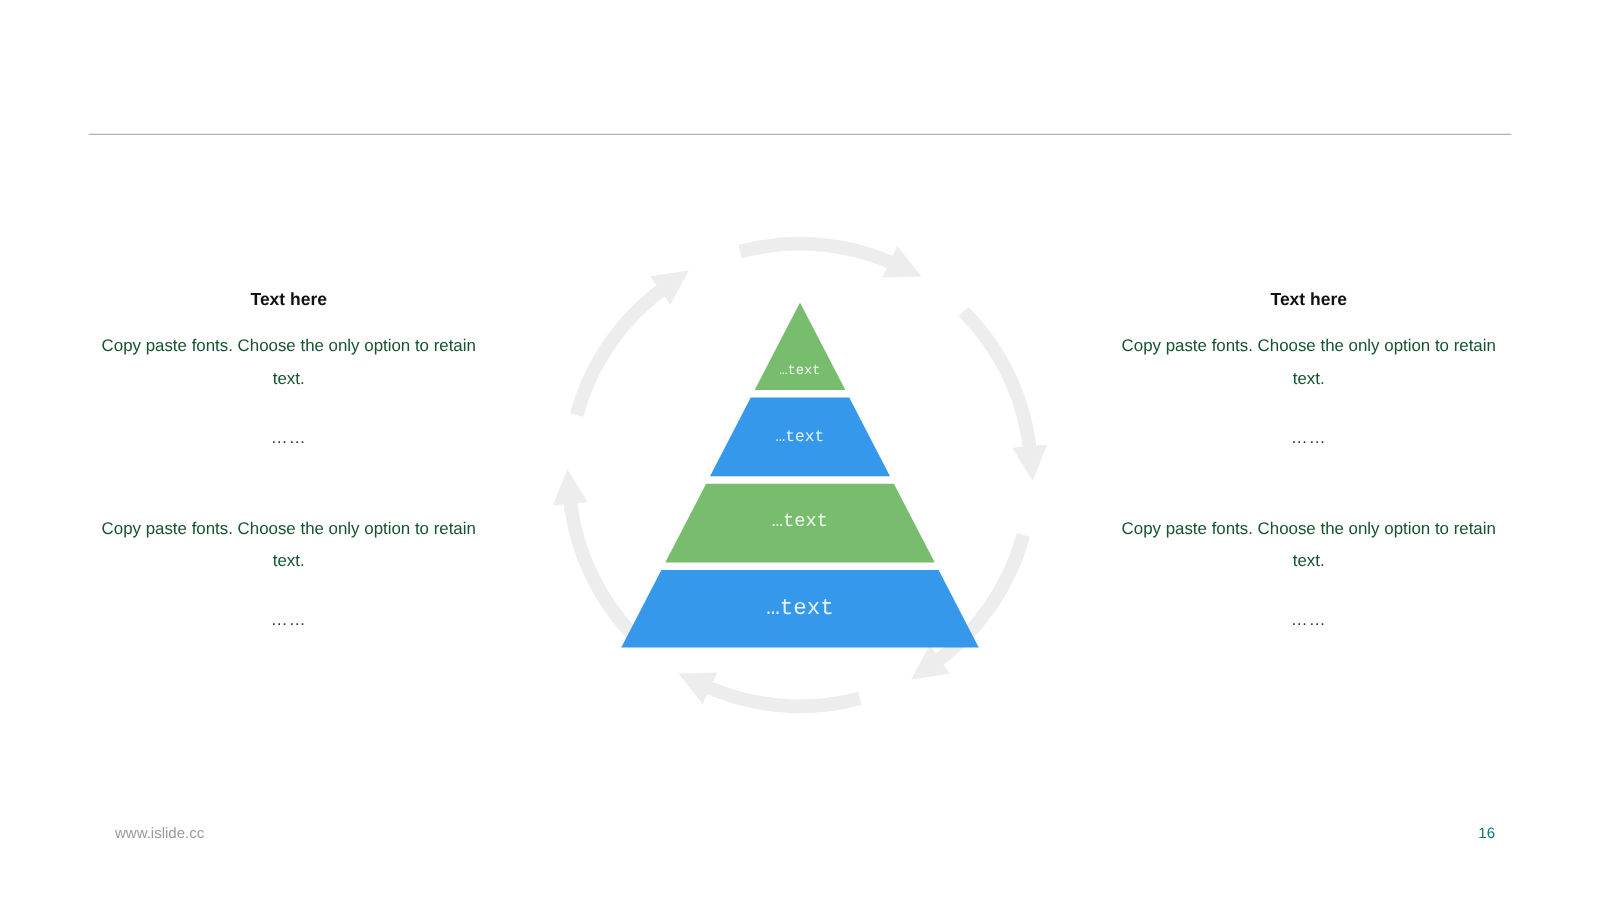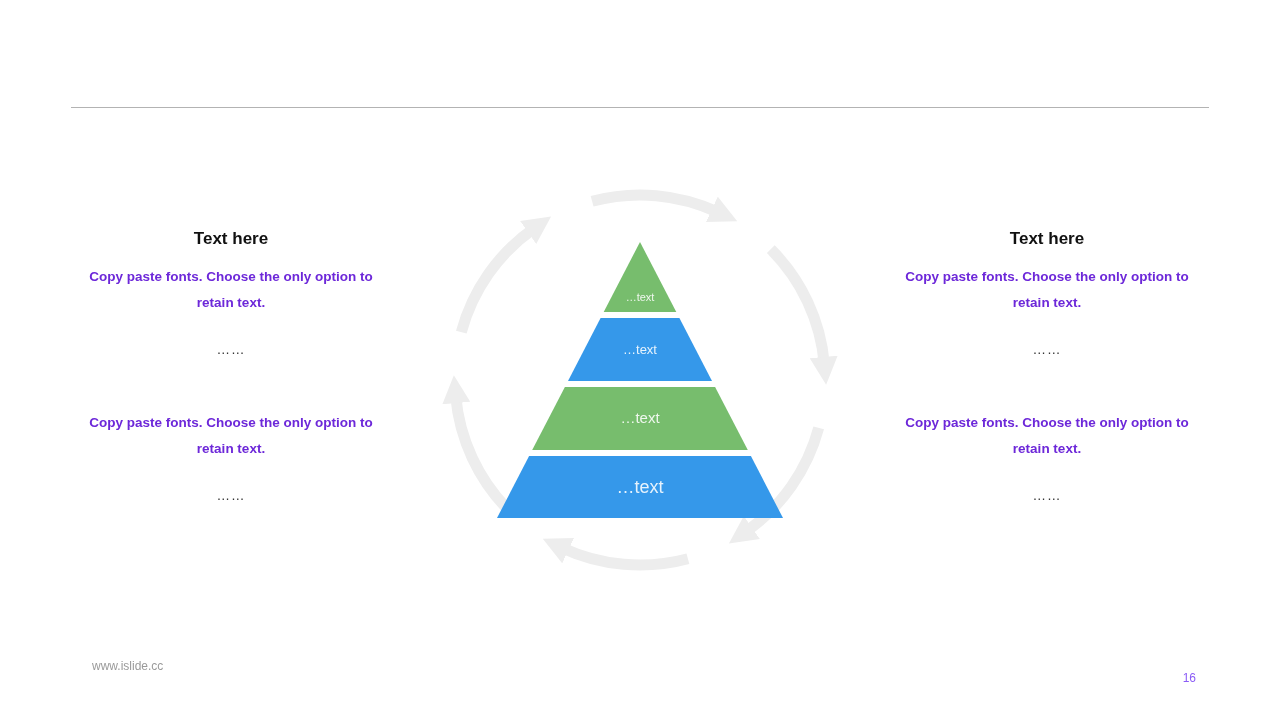--- a/index.html
+++ b/index.html
@@ -13,52 +13,51 @@
     background: #b3b3b3;
   }
 
   .text-col {
     position: absolute; top: 228px; width: 300px; text-align: center; color: #1a1a1a;
   }
   .text-col.left  { left: 81px; }
   .text-col.right { left: 897px; }
 
   .text-col h2 {
-    font-size: 17px; font-weight: bold; color: #111111; line-height: 22px;
+    font-size: 14px; font-weight: bold; color: #111111; line-height: 22px;
   }
   .text-col p {
-    margin-top: 14px; font-size: 13.5px; line-height: 26px; color: #6d28d9;
-    font-weight: 700;
+    margin-top: 14px; font-size: 13.5px; line-height: 26px; color: #14532d;
+    font-weight: 400;
   }
   .text-col .ellipsis {
     margin-top: 24px; font-size: 13.5px; color: #333333; line-height: 20px;
     letter-spacing: 1px;
   }
   .text-col p.second { margin-top: 50px; }
 
   .diagram-svg {
     position: absolute; left: 0; top: 0; width: 1280px; height: 720px;
   }
 
   .layer-label {
     position: absolute; left: 520px; width: 240px; text-align: center;
-    color: rgba(255,255,255,0.88); pointer-events: none;
+    color: rgba(255,255,255,0.88); pointer-events: none; font-family: Liberation Mono, monospace;
   }
   .layer-label.l1 { top: 289px; font-size: 11px; line-height: 16px; }
   .layer-label.l2 { top: 341px; font-size: 13px; line-height: 18px; }
   .layer-label.l3 { top: 408px; font-size: 15px; line-height: 20px; }
   .layer-label.l4 { top: 476px; font-size: 18px; line-height: 22px; }
 
   .footer-url {
     position: absolute; left: 92px; top: 659px; font-size: 12px; color: #9a9a9a;
   }
   .footer-page {
-    position: absolute; right: 84px; top: 659px; font-size: 12px; color: #8b5cf6;
+    position: absolute; right: 84px; top: 659px; font-size: 12px; color: #0f766e;
     text-align: left;
-    margin-top: 12px;
   }
 </style>
 </head>
 <body>
 
 <div class="slide">
 
   <div class="divider"></div>
 
   <div class="text-col left">

